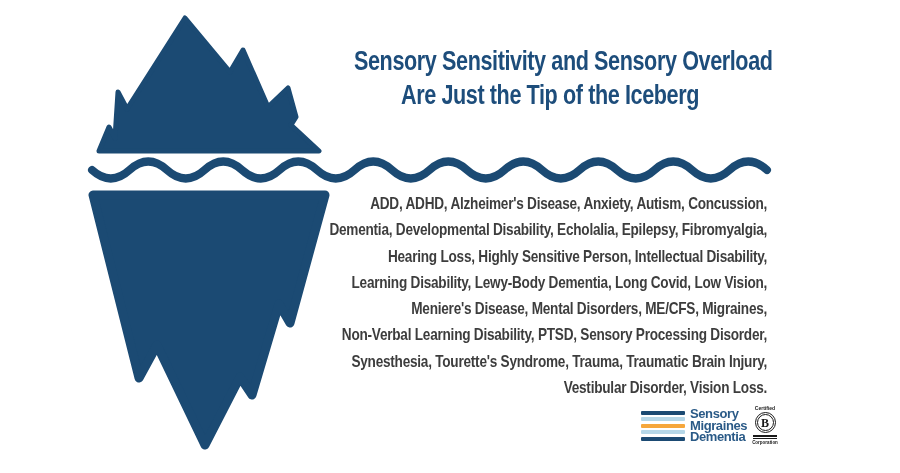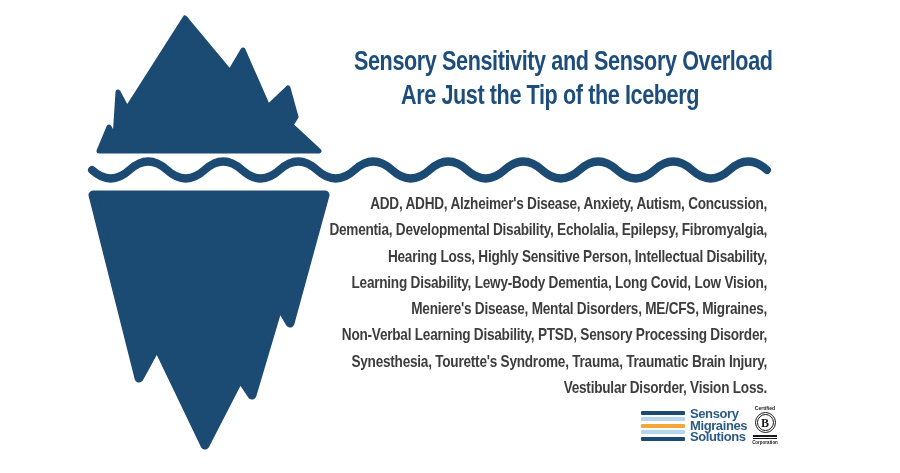--- a/index.html
+++ b/index.html
@@ -139,21 +139,21 @@
     <div class="logo-stripes">
       <div class="stripe navy"></div>
       <div class="stripe light"></div>
       <div class="stripe orange"></div>
       <div class="stripe light"></div>
       <div class="stripe navy"></div>
     </div>
     <div class="logo-name">
       <div>Sensory</div>
       <div>Migraines</div>
-      <div>Solutions</div>
+      <div>Dementia</div>
     </div>
     <div class="bcorp">
       <div class="bcorp-top">Certified</div>
       <div class="bcorp-circle">
         <div class="bcorp-inner">
           <span class="bcorp-b">B</span>
         </div>
       </div>
       <div class="bcorp-line-thick"></div>
       <div class="bcorp-line-thin"></div>

